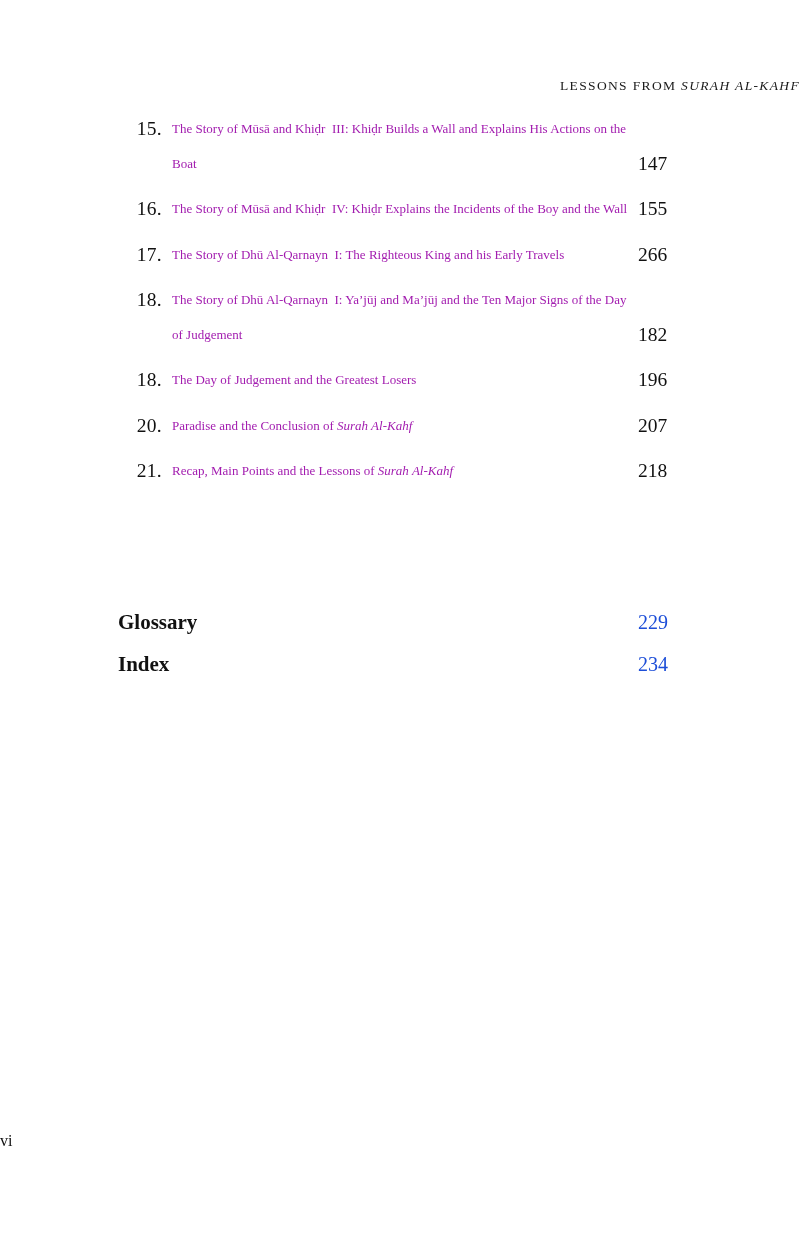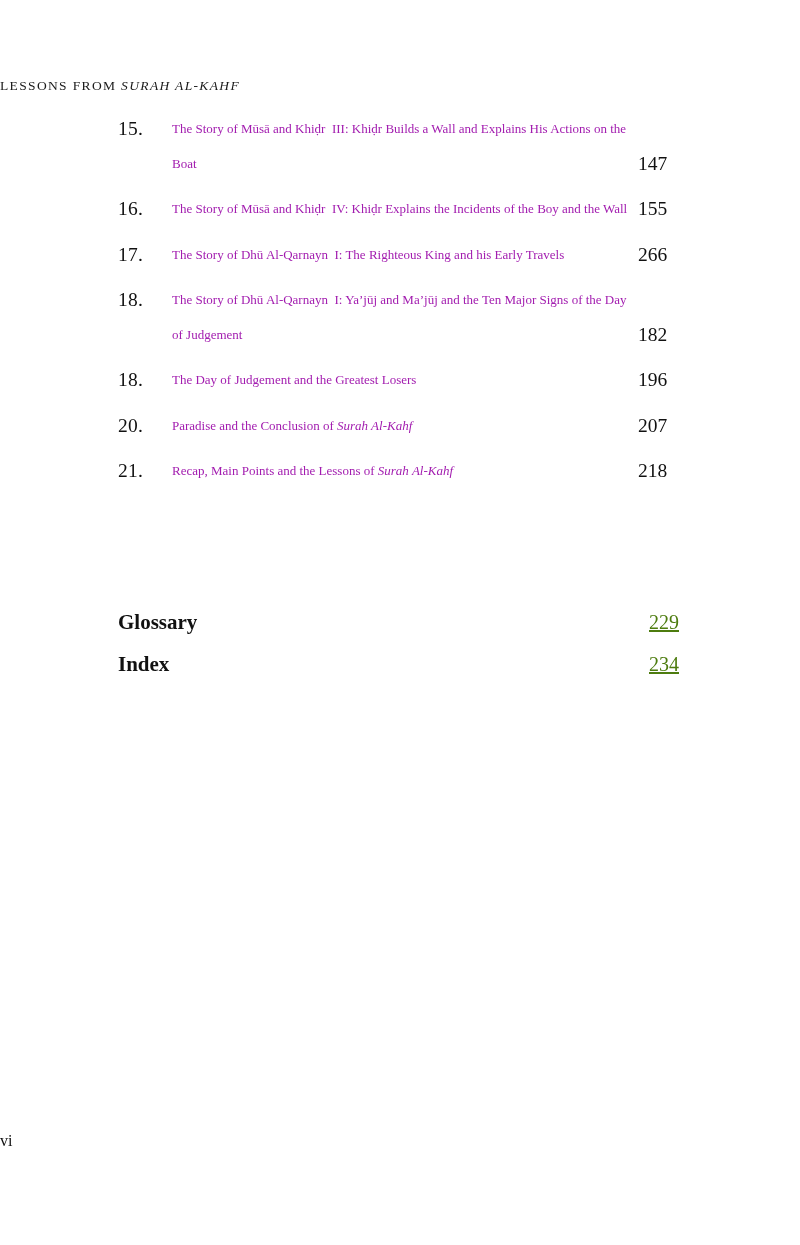--- a/index.html
+++ b/index.html
@@ -20,21 +20,21 @@
     position: absolute;
     inset: 0;
   }
 
   
   .running-head {
     position: absolute;
     top: 78px;
     left: 0;
     width: 800px;
-    text-align: left;
+    text-align: right;
     font-family: "Liberation Serif", serif;
     font-size: 13.5px;
     letter-spacing: 1.35px;
     color: #1a1a1a;
   }
   .running-head .rh-italic {
     font-style: italic;
   }
 
   
@@ -47,20 +47,21 @@
 
   .toc-entry {
     display: flex;
     align-items: flex-start;
     margin-bottom: 11px;
   }
 
   .toc-num {
     flex: 0 0 auto;
     width: 44px;
+    text-align: right;
     padding-right: 10px;
     font-size: 19.5px;
     line-height: 34.5px;
     font-variant-numeric: oldstyle-nums;
     color: #111111;
     letter-spacing: 0.3px;
   }
 
   .toc-title {
     flex: 1 1 auto;
@@ -95,25 +96,24 @@
   .bm-title {
     flex: 1 1 auto;
     font-size: 21px;
     font-weight: bold;
     line-height: 30px;
     color: #111111;
   }
   .bm-page {
     flex: 0 0 auto;
     width: 52px;
-    text-align: center;
+    text-align: left;
     font-size: 20px;
     line-height: 30px;
-    color: #4d7c0f;
-    text-decoration: underline;
+    color: #1d4ed8;
   }
 
   
   .folio {
     position: absolute;
     top: 1132px;
     left: 0;
     width: 800px;
     text-align: left;
     font-size: 16px;

